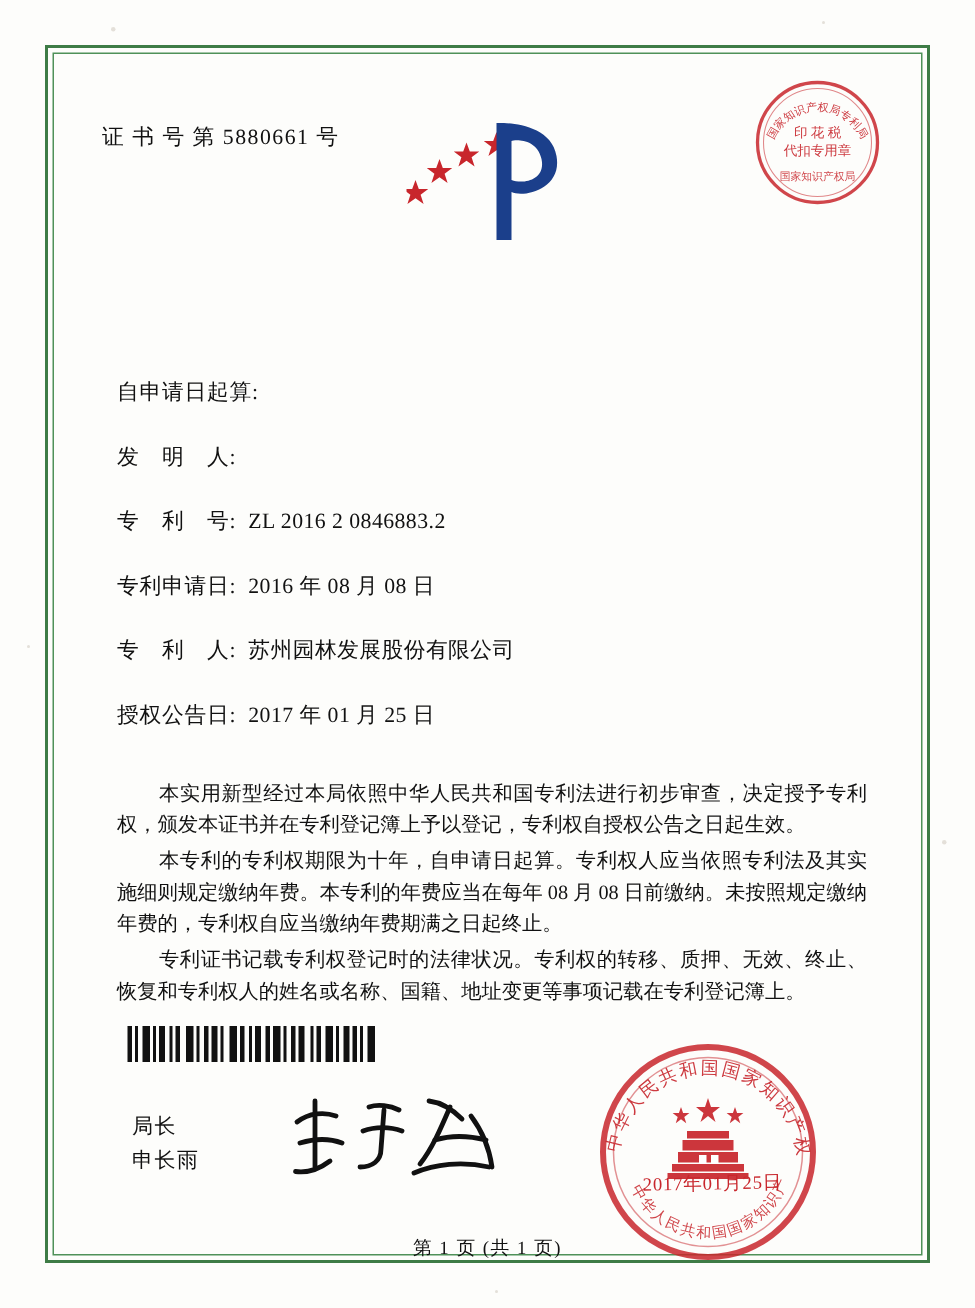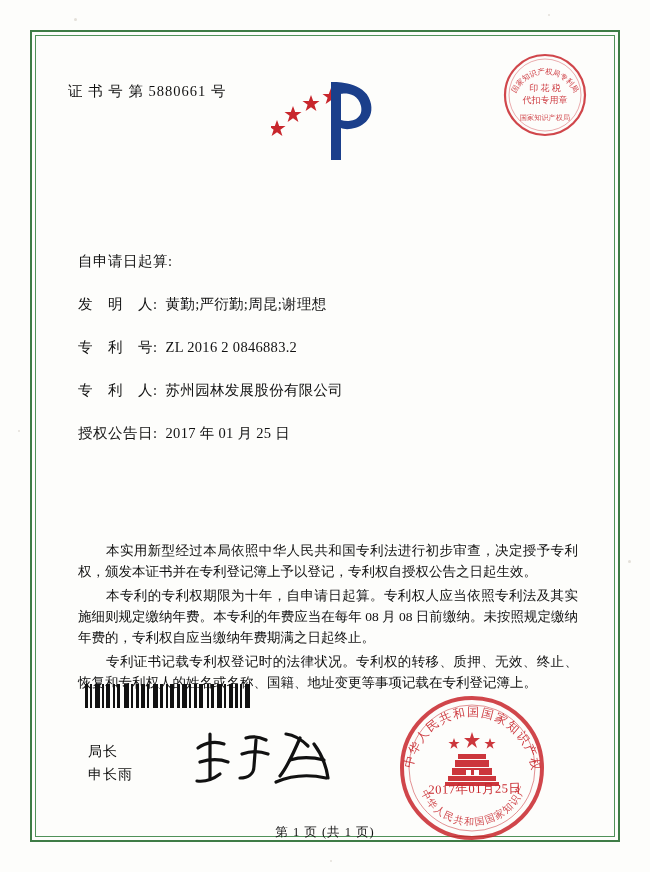--- a/index.html
+++ b/index.html
@@ -99,21 +99,21 @@
     letter-spacing: .5px;
   }
   .field-value {
     margin-left: 8px;
     letter-spacing: .3px;
   }
   .body-text {
     position: absolute;
     left: 78px;
     right: 72px;
-    top: 540px;
+    top: 518px;
     font-size: 13.5px;
     line-height: 21px;
     color: #111;
     text-align: justify;
   }
   .body-text p {
     margin: 0 0 3px 0;
     text-indent: 28px;
   }
   
@@ -218,25 +218,28 @@
     </svg>
   </div>
 
 
   <div class="fields">
     <div class="field-row">
       <span class="field-label">自申请日起算:</span>
     </div>
     <div class="field-row">
       <span class="field-label">发　明　人:</span>
-      <span class="field-value">黄勤;严衍勤;周昆;谢理想</span>
     </div>
     <div class="field-row">
       <span class="field-label">专　利　号:</span>
       <span class="field-value">ZL 2016 2 0846883.2</span>
+    </div>
+    <div class="field-row">
+      <span class="field-label">专利申请日:</span>
+      <span class="field-value">2016 年 08 月 08 日</span>
     </div>
     <div class="field-row">
       <span class="field-label">专　利　人:</span>
       <span class="field-value">苏州园林发展股份有限公司</span>
     </div>
     <div class="field-row">
       <span class="field-label">授权公告日:</span>
       <span class="field-value">2017 年 01 月 25 日</span>
     </div>
   </div>

